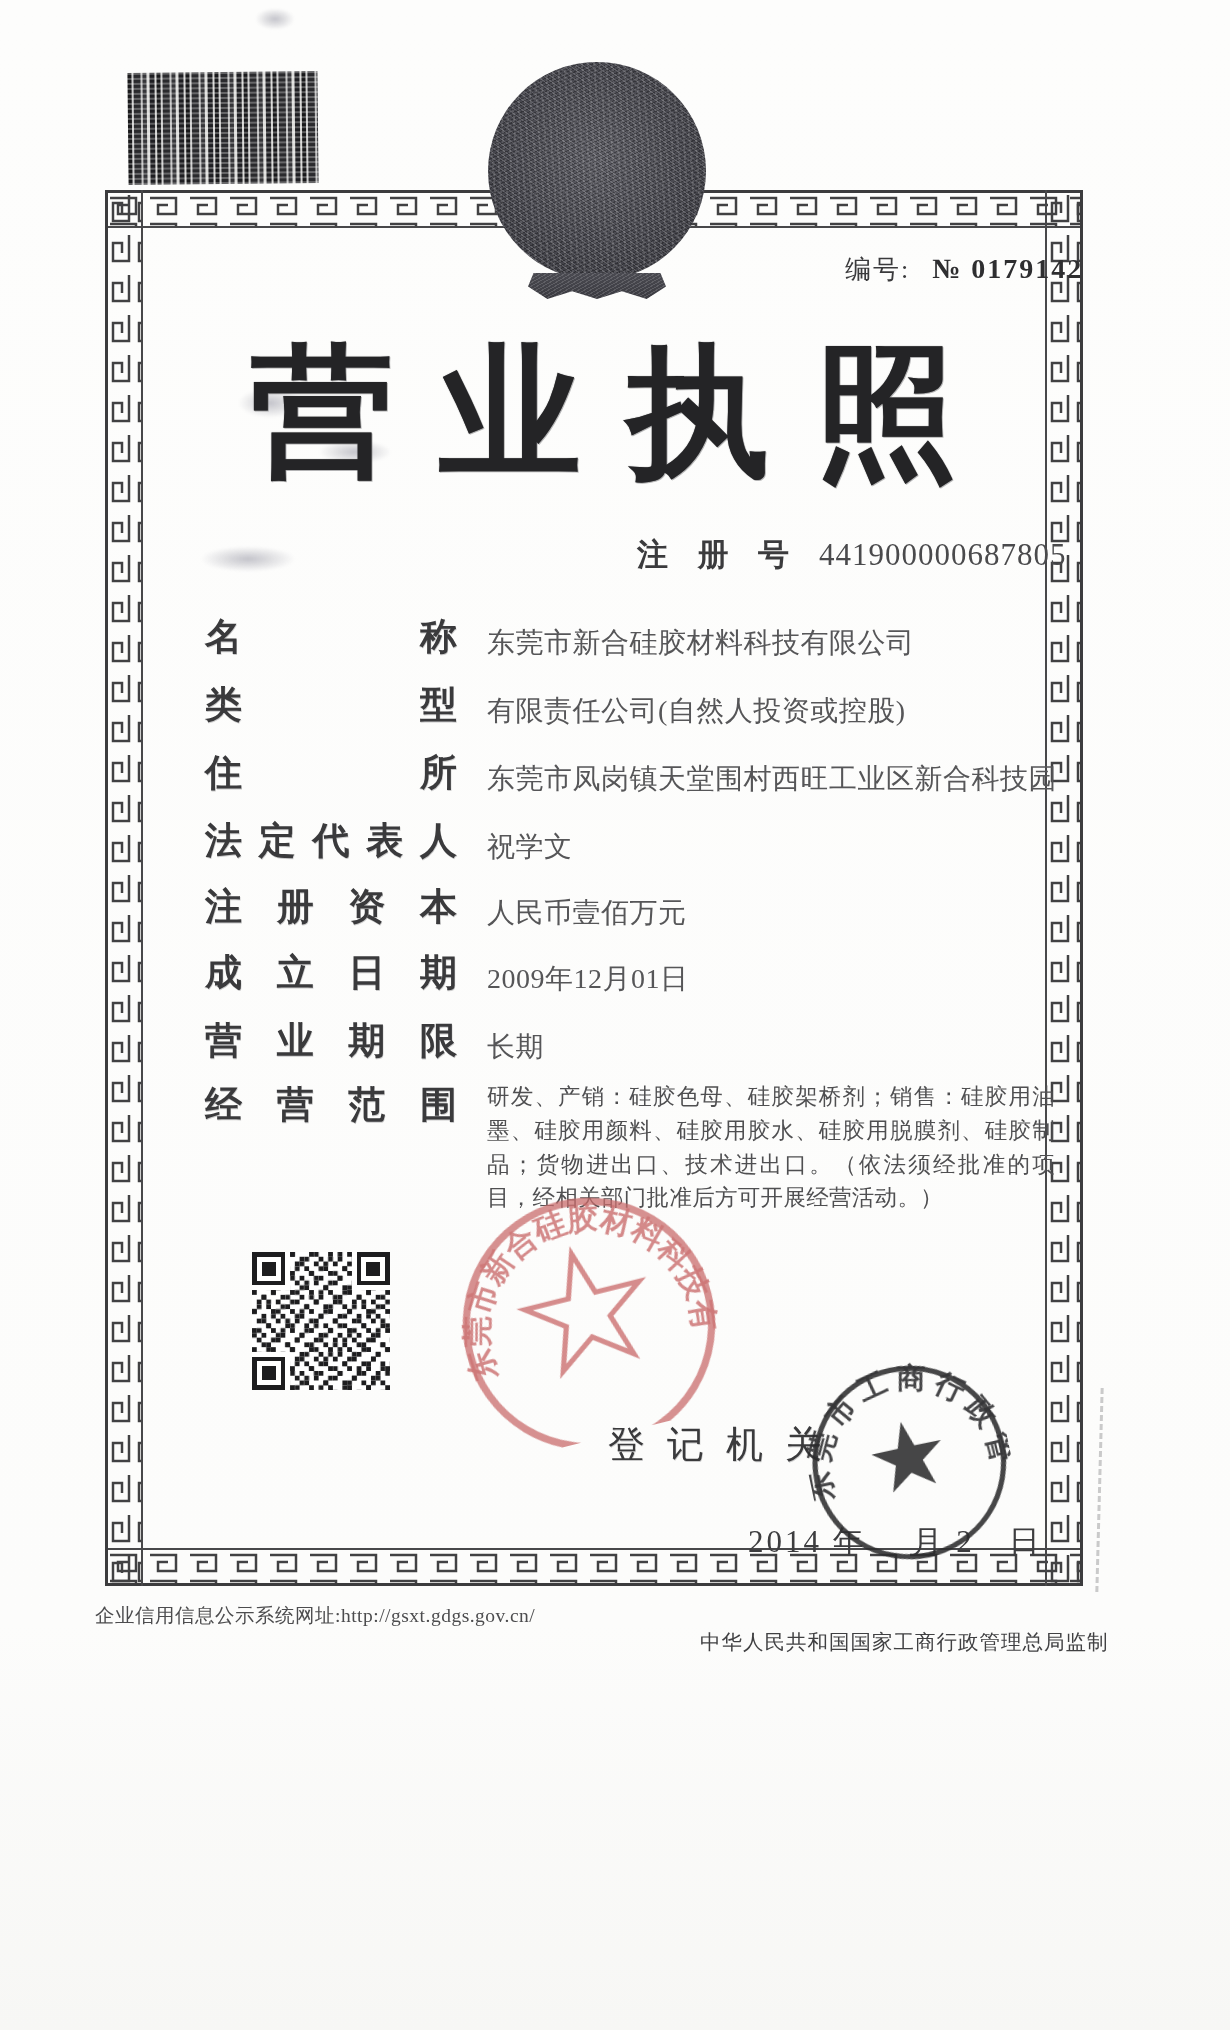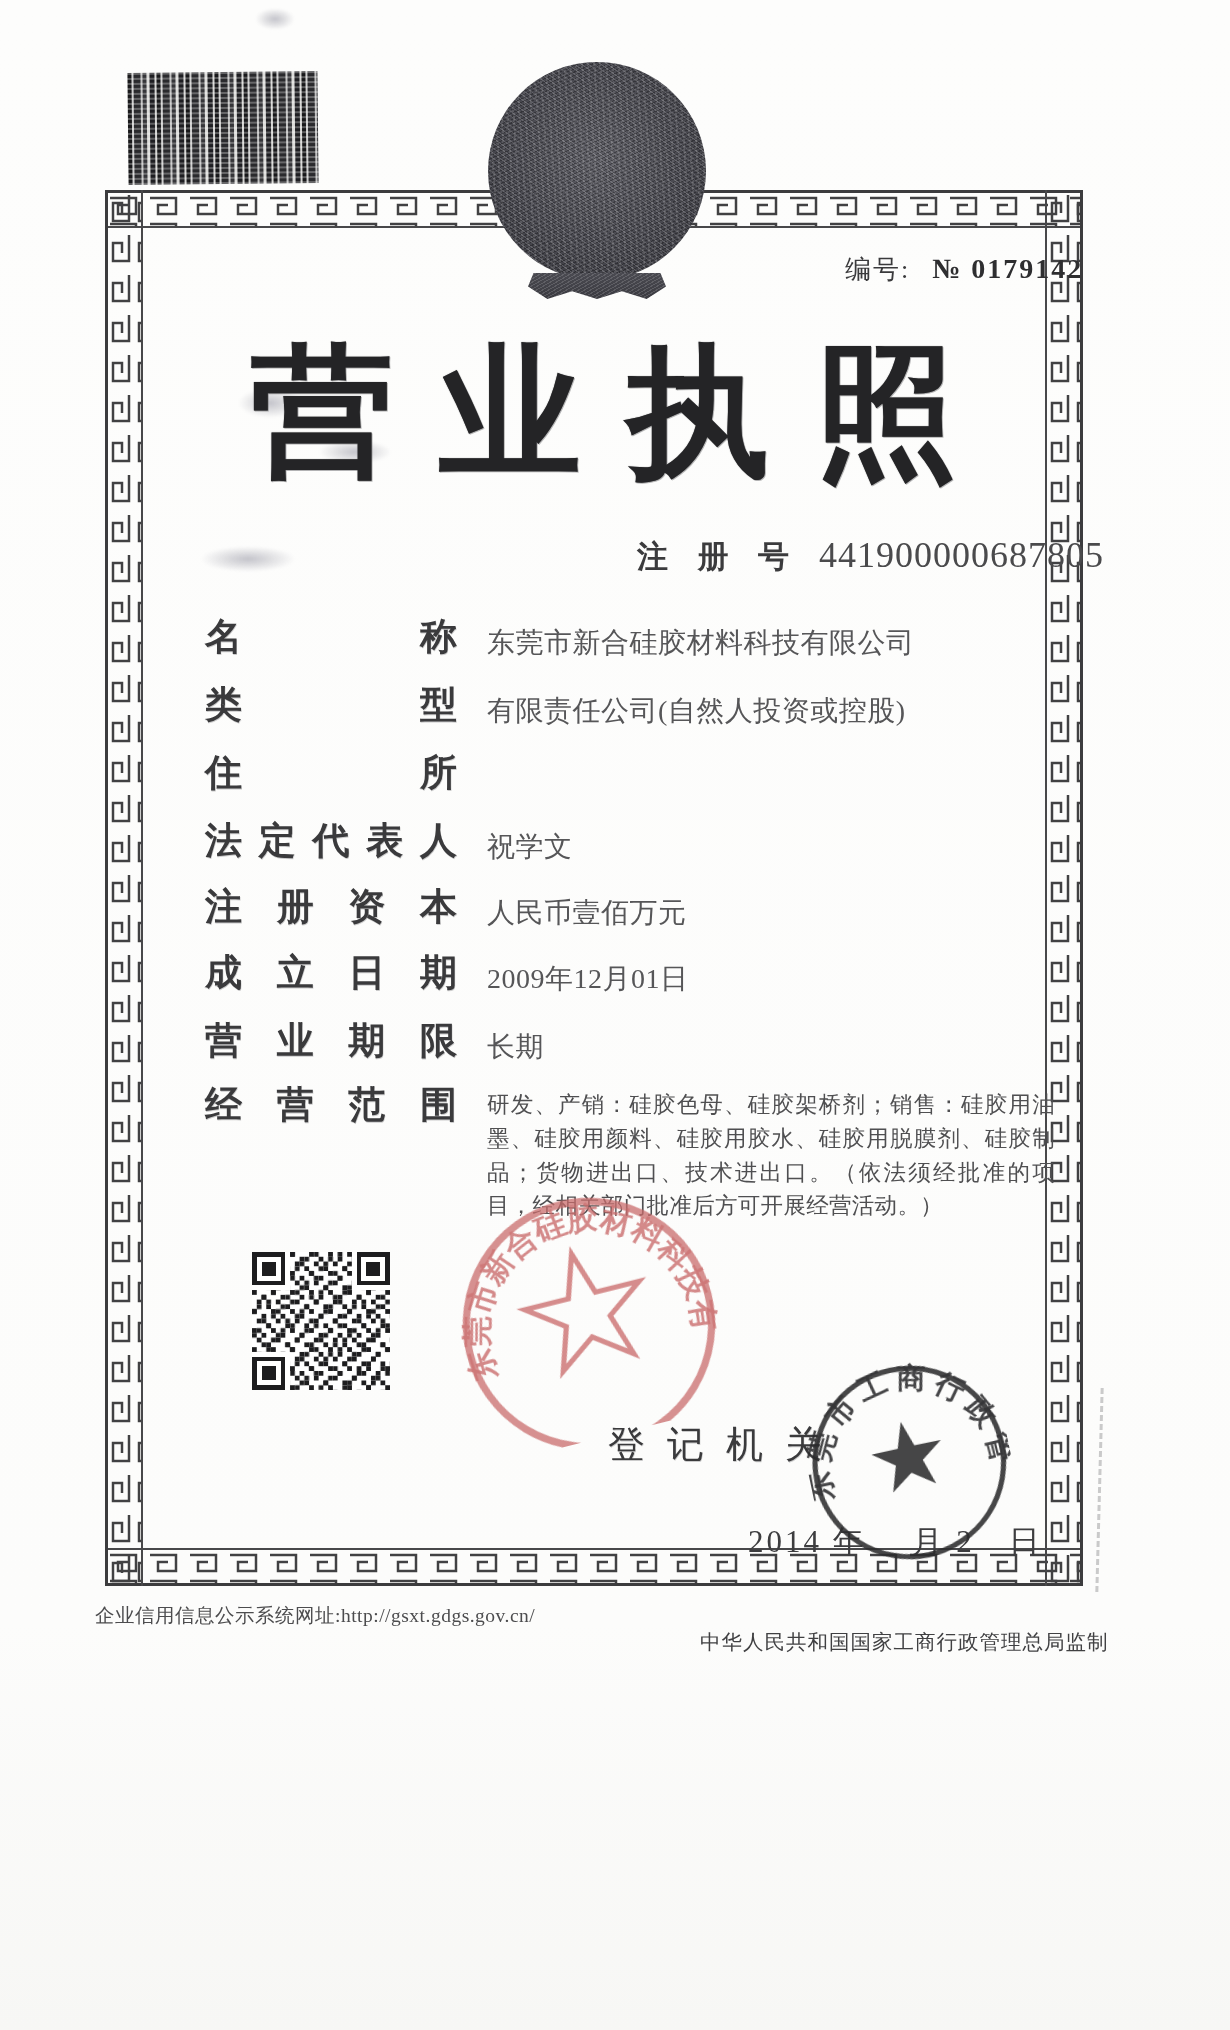--- a/index.html
+++ b/index.html
@@ -54,31 +54,31 @@
   
   .doc-title{
     position:absolute;left:0;right:0;top:318px;text-align:center;
     font-size:142px;font-weight:700;color:#242426;letter-spacing:46px;padding-left:24px;
     text-shadow:0 0 1px #4e4e50,1px 1px 0 rgba(110,110,112,.45);
     filter:blur(.3px);
   }
   
   .reg-row{position:absolute;left:612px;top:534px;display:flex;align-items:baseline;margin-left:25px;}
   .reg-row .lab{width:152px;font-size:31px;color:#3b3b3d;text-align:justify;text-align-last:justify;font-weight:600;}
-  .reg-row .val{margin-left:30px;font-size:36px;color:#4a4a4c;letter-spacing:1px;}
+  .reg-row .val{margin-left:30px;font-size:31px;color:#4a4a4c;letter-spacing:1px;}
   
   .frow{position:absolute;left:205px;display:flex;align-items:flex-end;}
   .frow .lab{
     width:252px;flex:0 0 252px;font-size:37px;font-weight:600;color:#3a3a3c;
     text-align:justify;text-align-last:justify;text-shadow:.5px .5px 0 rgba(90,90,92,.3);
   }
   .frow .val{margin-left:30px;font-size:28px;color:#565658;letter-spacing:.5px;}
   .frow.scope{align-items:flex-start;}
   .frow.scope .val{
-    margin-top:8px;width:568px;font-size:22.5px;line-height:1.5;color:#4f4f51;
+    margin-top:0;width:568px;font-size:22.5px;line-height:1.5;color:#4f4f51;
     text-align:justify;letter-spacing:.3px;
   }
   
   .qr{position:absolute;left:252px;top:1252px;width:138px;height:138px;filter:blur(.3px);}
   
   .company-seal{position:absolute;left:450px;top:1170px;width:268px;height:268px;transform:rotate(-14deg);opacity:.93;filter:blur(.25px);}
   .authority-stamp{position:absolute;left:808px;top:1360px;width:202px;height:202px;transform:rotate(-12deg);opacity:.95;z-index:5;filter:blur(.2px);}
   
   .registrar{position:absolute;left:608px;top:1420px;font-size:37px;font-weight:400;color:#3a3a3c;letter-spacing:22px;text-shadow:.5px .5px 0 rgba(90,90,92,.3);}
   .issue-date{position:absolute;left:748px;top:1488px;font-size:31px;color:#3d3d3f;letter-spacing:3px;margin-top:33px;}
@@ -171,20 +171,21 @@
   <div class="frow" style="top:612px">
     <span class="lab">名称</span>
     <span class="val">东莞市新合硅胶材料科技有限公司</span>
   </div>
   <div class="frow" style="top:680px">
     <span class="lab">类型</span>
     <span class="val">有限责任公司(自然人投资或控股)</span>
   </div>
   <div class="frow" style="top:748px">
     <span class="lab">住所</span>
+    <span class="val">东莞市凤岗镇天堂围村西旺工业区新合科技园</span>
   </div>
   <div class="frow" style="top:816px">
     <span class="lab">法定代表人</span>
     <span class="val">祝学文</span>
   </div>
   <div class="frow" style="top:882px">
     <span class="lab">注册资本</span>
     <span class="val">人民币壹佰万元</span>
   </div>
   <div class="frow" style="top:948px">

